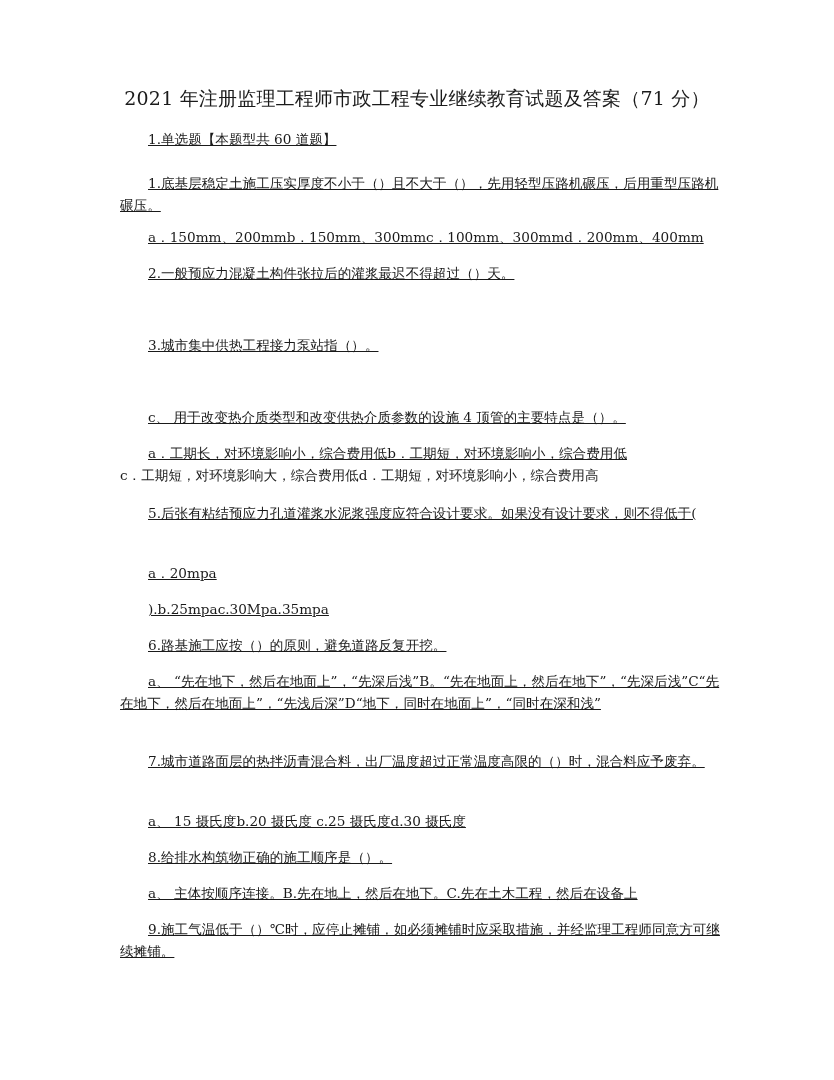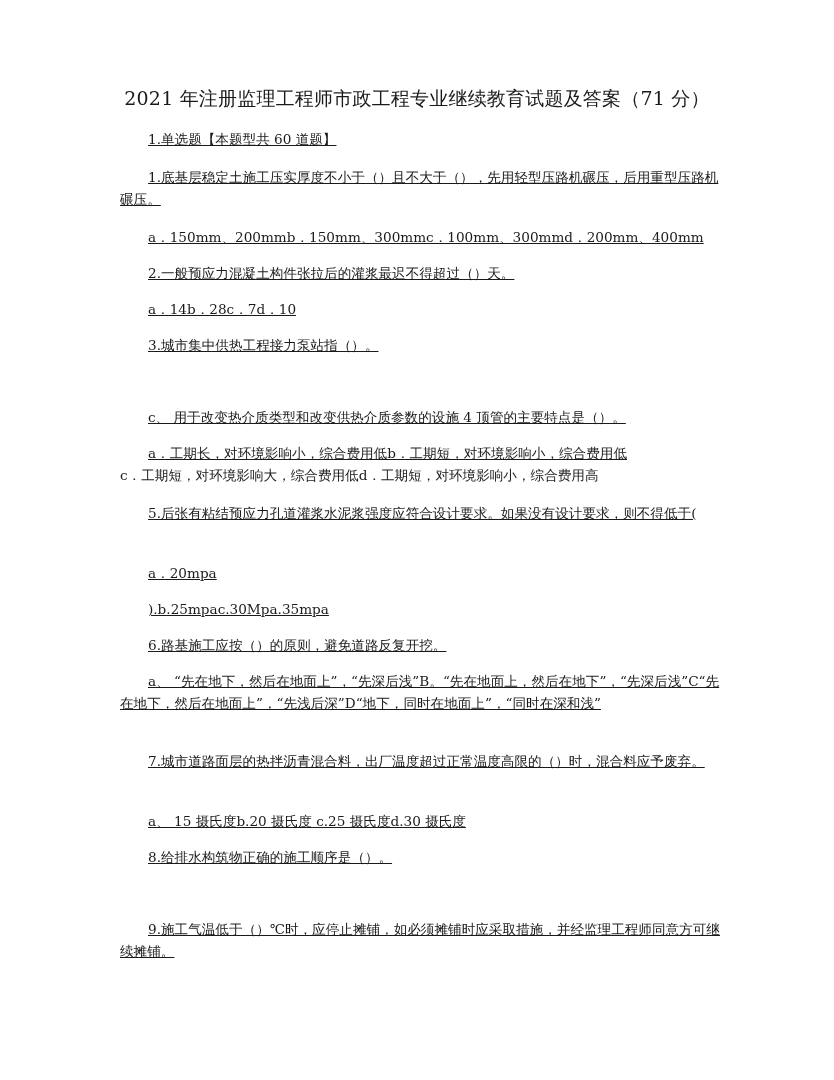--- a/index.html
+++ b/index.html
@@ -12,38 +12,38 @@
   .p.ind { text-indent:28px;text-decoration:underline; }
 </style>
 </head>
 <body>
 
 <div class="page">
   <div class="title">2021 年注册监理工程师市政工程专业继续教育试题及答案（71 分）</div>
 
   <div class="p ind" style="top:128px;">1.单选题【本题型共 60 道题】</div>
 
-  <div class="p ind" style="top:166px;">1.底基层稳定土施工压实厚度不小于（）且不大于（），先用轻型压路机碾压，后用重型压路机碾压。</div>
+  <div class="p ind" style="top:172px;">1.底基层稳定土施工压实厚度不小于（）且不大于（），先用轻型压路机碾压，后用重型压路机碾压。</div>
   <div class="p ind" style="top:226px;">a．150mm、200mmb．150mm、300mmc．100mm、300mmd．200mm、400mm</div>
 
   <div class="p ind" style="top:262px;">2.一般预应力混凝土构件张拉后的灌浆最迟不得超过（）天。</div>
-  <div class="p ind" style="top:298px;">a．14b．28c．7d．10</div>
 
   <div class="p ind" style="top:334px;">3.城市集中供热工程接力泵站指（）。</div>
   <div class="p ind" style="top:406px;">c、 用于改变热介质类型和改变供热介质参数的设施 4 顶管的主要特点是（）。</div>
 
   <div class="p" style="top:464px;">c．工期短，对环境影响大，综合费用低d．工期短，对环境影响小，综合费用高</div>
   <div class="p ind" style="top:442px;">a．工期长，对环境影响小，综合费用低b．工期短，对环境影响小，综合费用低</div>
 
   <div class="p ind" style="top:502px;">5.后张有粘结预应力孔道灌浆水泥浆强度应符合设计要求。如果没有设计要求，则不得低于(</div>
   <div class="p ind" style="top:562px;">a．20mpa</div>
   <div class="p ind" style="top:598px;">).b.25mpac.30Mpa.35mpa</div>
 
   <div class="p ind" style="top:634px;">6.路基施工应按（）的原则，避免道路反复开挖。</div>
   <div class="p ind" style="top:670px;">a、 “先在地下，然后在地面上”，“先深后浅”B。“先在地面上，然后在地下”，“先深后浅”C“先在地下，然后在地面上”，“先浅后深”D“地下，同时在地面上”，“同时在深和浅”</div>
 
   <div class="p ind" style="top:750px;">7.城市道路面层的热拌沥青混合料，出厂温度超过正常温度高限的（）时，混合料应予废弃。</div>
   <div class="p ind" style="top:810px;">a、 15 摄氏度b.20 摄氏度 c.25 摄氏度d.30 摄氏度</div>
 
   <div class="p ind" style="top:846px;">8.给排水构筑物正确的施工顺序是（）。</div>
+  <div class="p ind" style="top:882px;">a、 主体按顺序连接。B.先在地上，然后在地下。C.先在土木工程，然后在设备上</div>
 
   <div class="p ind" style="top:918px;">9.施工气温低于（）℃时，应停止摊铺，如必须摊铺时应采取措施，并经监理工程师同意方可继续摊铺。</div>
 </div>
 
 </body></html>

